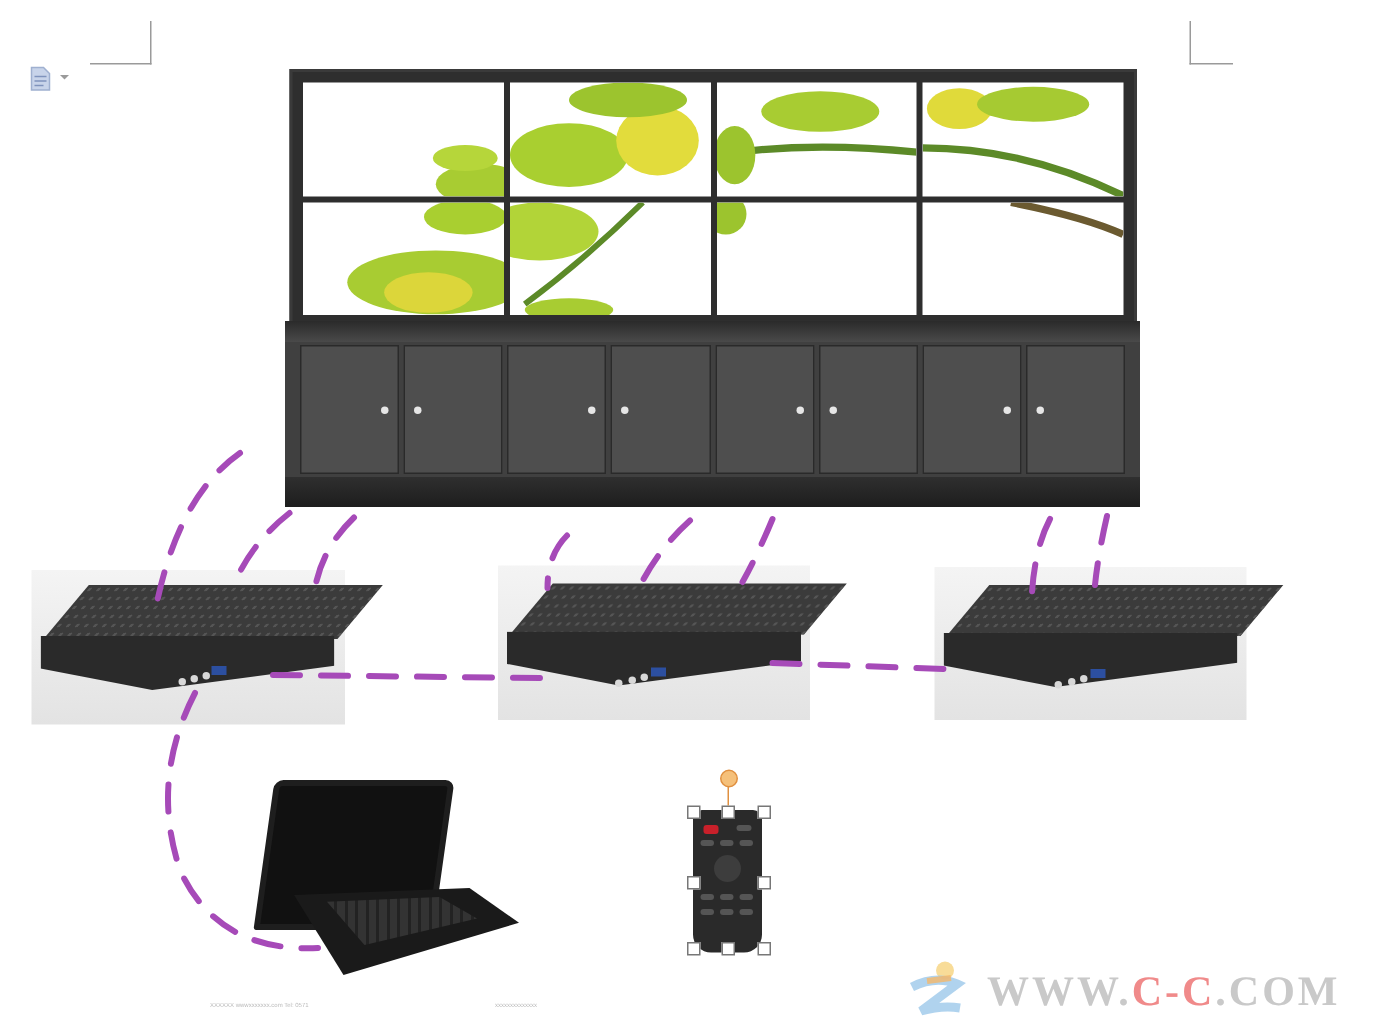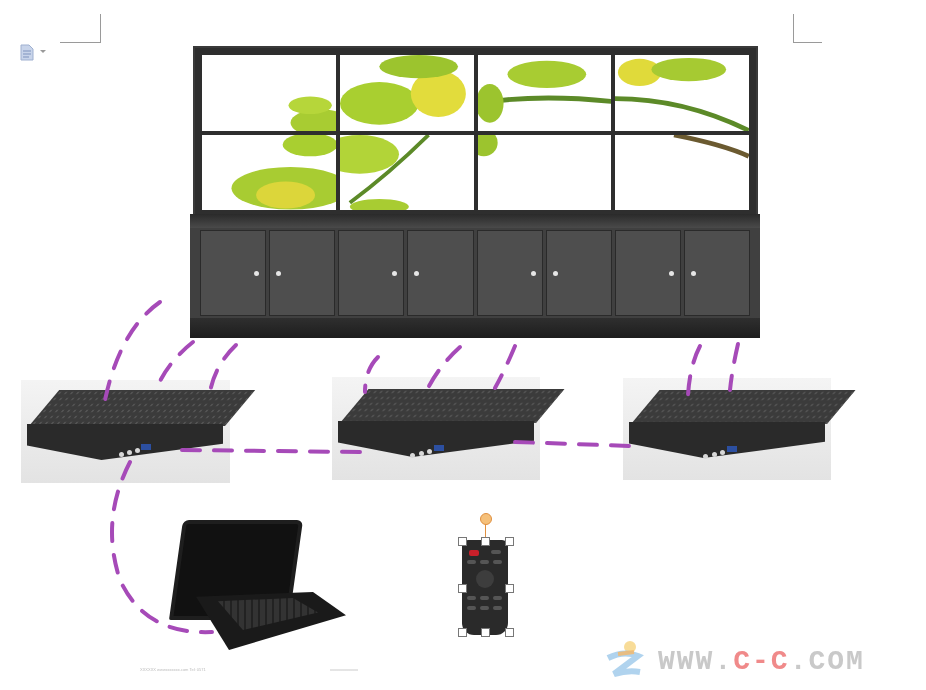--- a/index.html
+++ b/index.html
@@ -36,21 +36,21 @@
   .keys{left:218px;top:598px;width:100px;height:32px;background:repeating-linear-gradient(90deg,#333 0 5px,#222 5px 7px);clip-path:polygon(0 10%,75% 0,100% 45%,25% 100%);}
 
   
   .remote{left:462px;top:540px;width:46px;height:95px;background:#2a2a2a;border-radius:6px 6px 12px 12px;}
   .rbtn{position:absolute;background:#555;border-radius:2px;}
   .handle{position:absolute;width:7px;height:7px;background:#fff;border:1px solid #777;}
   .rot{left:480px;top:513px;width:10px;height:10px;border-radius:50%;background:#f5c07a;border:1px solid #e09040;}
   .rot-line{left:485px;top:524px;width:1px;height:17px;background:#e09040;}
 
   
-  .wm-text{left:658px;top:646px;font-family:Liberation Mono, monospace;font-weight:bold;font-size:28px;letter-spacing:2px;color:#c9c9c9;}
+  .wm-text{left:658px;top:646px;font-family:Liberation Serif, serif;font-weight:bold;font-size:28px;letter-spacing:2px;color:#c9c9c9;}
   .wm-red{color:#f08a8a;}
   .tiny{font-size:4px;color:#bbb;}
 
   svg.overlay{position:absolute;left:0;top:0;}
 </style>
 </head>
 <body>
 
 <div class="crop crop-tl"></div>
 <div class="crop crop-tr"></div>

